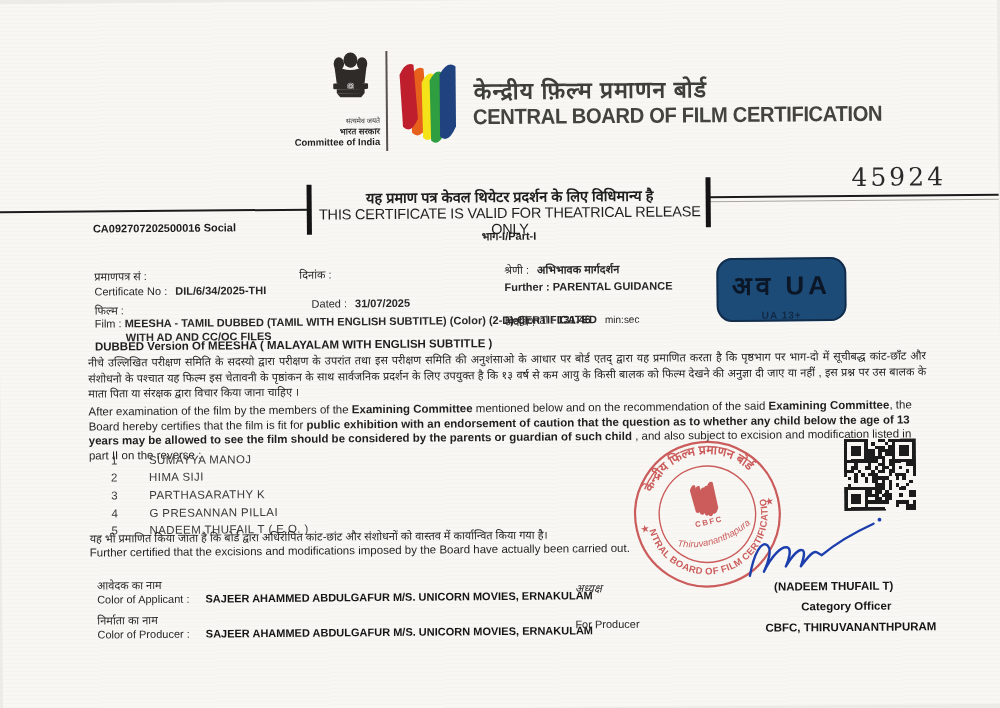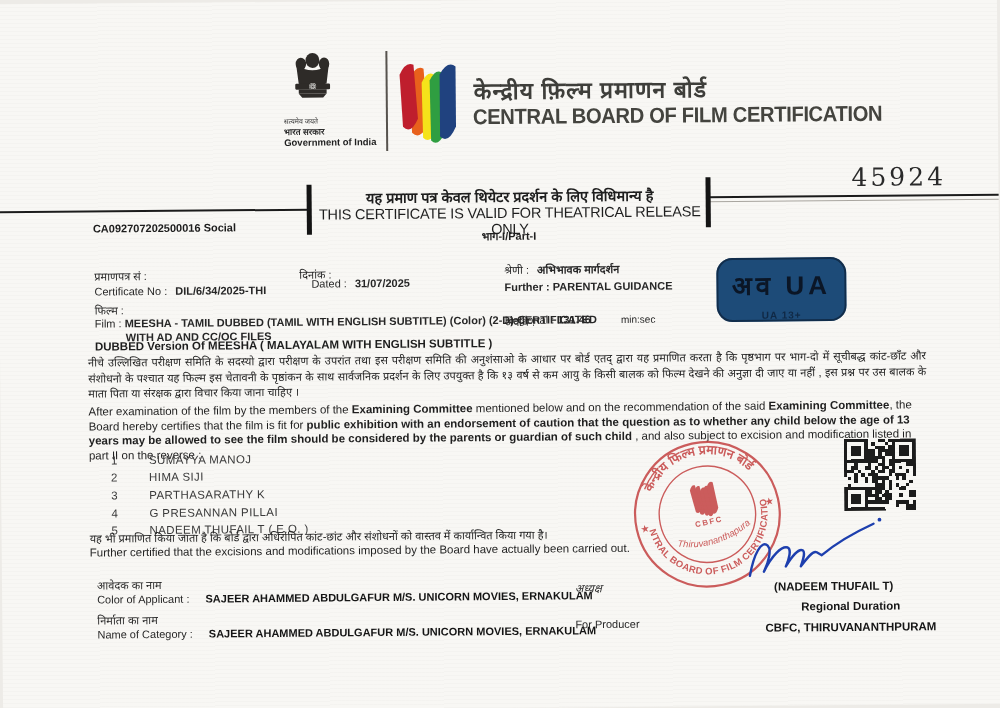--- a/index.html
+++ b/index.html
@@ -10,21 +10,21 @@
     color:#222;
   }
   .sheet{
     position:absolute;inset:0;background:#f8f7f4;
     background-image:repeating-linear-gradient(0deg, rgba(0,0,0,0.015) 0 1px, transparent 1px 4px);
     transform:rotate(-0.5deg);transform-origin:50% 50%;
   }
   .abs{position:absolute;}
   .bd{font-weight:700;}
   
-  .emblem-wrap{left:286px;top:46px;width:96px;text-align:left;}
+  .emblem-wrap{left:286px;top:46px;width:96px;text-align:right;}
   .emblem-wrap .motto{font-size:7px;color:#333;margin-top:1px;}
   .emblem-wrap .govt-hi{font-size:8.5px;font-weight:700;color:#2c2c2c;}
   .emblem-wrap .govt-en{font-size:9.5px;font-weight:700;color:#1f1f1f;}
   .hdr-divider{left:388px;top:50px;width:1.5px;height:100px;background:#57534e;}
   .cbfc-logo{left:398px;top:52px;}
   .org-hi{left:476px;top:74px;font-size:23px;font-weight:700;color:#3e3e3a;letter-spacing:1px;}
   .org-en{left:475px;top:105px;font-size:21.5px;font-weight:700;color:#44443f;letter-spacing:-0.4px;transform:scaleX(0.94);transform-origin:left top;white-space:nowrap;}
   .serial{left:853px;top:166px;font-family:"DejaVu Serif","Liberation Serif",serif;font-size:25px;letter-spacing:3px;color:#2a2a2a;}
   
   .rule-left{left:0;top:207px;width:311px;height:2.2px;background:#1b1b1b;}
@@ -34,28 +34,28 @@
   .cap-right{left:707px;top:179px;width:5px;height:50px;background:#141414;}
   .banner-hi{left:318px;top:186px;width:386px;text-align:center;font-size:14.5px;font-weight:700;color:#1e1e1e;}
   .banner-en{left:313px;top:205px;width:396px;text-align:center;font-size:14.5px;color:#1e1e1e;letter-spacing:-0.2px;}
   .banner-part{left:380px;top:228px;width:260px;text-align:center;font-size:11px;font-weight:600;color:#1e1e1e;}
   .file-number{left:94px;top:219px;font-size:11px;font-weight:700;color:#1c1c1c;}
   
   .f11{font-size:11px;color:#272727;}
   .cert-hi{left:95px;top:265px;}
   .cert-en{left:95px;top:282px;}
   .date-hi{left:300px;top:265px;text-align:right;}
-  .date-en{left:312px;top:276px;}
+  .date-en{left:312px;top:296px;}
   .cat-hi{left:505px;top:262px;}
   .cat-en{left:505px;top:281px;font-weight:700;}
   .film-hi{left:95px;top:299px;}
   .film-en{left:95px;top:313px;width:480px;line-height:14px;text-indent:-31px;padding-left:31px;}
   .dur-hi{left:505px;top:314px;}
   .dur-en{left:505px;top:314px;}
-  .dur-unit{font-size:10px;font-weight:400;margin-left:30px;}
+  .dur-unit{font-size:10px;font-weight:400;margin-left:14px;}
   .dubbed{left:95px;top:337px;font-size:11.5px;font-weight:700;color:#1d1d1d;}
   .lblgap{margin-left:8px;margin-top:44px;}
   
   .badge{left:717px;top:260px;width:130px;height:64px;background:#1d4b78;border-radius:16px;box-shadow:inset 0 0 0 2px rgba(10,25,45,.6);}
   .badge-main{position:absolute;top:9px;left:0;width:100%;text-align:center;font-size:26px;font-weight:700;color:#0b1626;letter-spacing:4px;}
   .badge-sub{position:absolute;bottom:1px;left:0;width:100%;text-align:center;font-size:10px;font-weight:700;color:rgba(5,12,28,0.55);letter-spacing:1px;}
   
   .para-hi{left:88px;top:352px;width:838px;font-size:11px;line-height:15.6px;color:#242424;text-align:justify;}
   .para-en{left:88px;top:401px;width:838px;font-size:11.5px;line-height:14.6px;color:#1f1f1f;}
   
@@ -102,21 +102,21 @@
             <line x1="45.5" y1="67" x2="54.5" y2="67"></line>
           <line x1="46.8" y1="63.8" x2="53.2" y2="70.2"></line>
             <line x1="53.2" y1="63.8" x2="46.8" y2="70.2"></line>
         </g>
         <rect x="26" y="72" width="48" height="7"></rect>
         <path d="M26 79 L74 79 L68 86 L32 86 Z"></path>
       </g>
     </svg>
     <div class="motto">सत्यमेव जयते</div>
     <div class="govt-hi">भारत सरकार</div>
-    <div class="govt-en">Government of India</div>
+    <div class="govt-en">Committee of India</div>
   </div>
 
   <div class="abs hdr-divider"></div>
 
   <div class="abs cbfc-logo">
     <svg width="72" height="102" viewBox="0 0 72 102">
       <g>
         <path d="M14 26 Q20 12 28 16 L32 72 Q24 88 16 80 Z" fill="#e8611c"></path>
         <path d="M4 22 Q10 8 18 12 L22 66 Q15 82 7 74 Z" fill="#bf1e2d"></path>
         <path d="M26 30 Q32 18 38 22 L41 78 Q34 92 27 85 Z" fill="#f5e31a"></path>
@@ -199,21 +199,21 @@
 
   <div class="abs post-hi">यह भी प्रमाणित किया जाता है कि बोर्ड द्वारा अधिरोपित कांट-छांट और संशोधनों को वास्तव में कार्यान्वित किया गया है।</div>
   <div class="abs post-en">Further certified that the excisions and modifications imposed by the Board have actually been carried out.</div>
 
   <div class="abs f11 app-hi">आवेदक का नाम</div>
   <div class="abs f11 app-en">
     <span>Color of Applicant :</span><span class="valgap">SAJEER AHAMMED ABDULGAFUR M/S. UNICORN MOVIES, ERNAKULAM</span>
   </div>
   <div class="abs f11 prod-hi">निर्माता का नाम</div>
   <div class="abs f11 prod-en">
-    <span>Name of Category :</span><span class="valgap">SAJEER AHAMMED ABDULGAFUR M/S. UNICORN MOVIES, ERNAKULAM</span>
+    <span>Color of Producer :</span><span class="valgap">SAJEER AHAMMED ABDULGAFUR M/S. UNICORN MOVIES, ERNAKULAM</span>
   </div>
   <div class="abs f11 chair-hi">अध्यक्ष</div>
   <div class="abs f11 chair-en">For Producer</div>
 
   <div class="abs stamp">
     <svg width="172" height="172" viewBox="0 0 200 200">
       <defs>
         <path id="arcTop" d="M 30 100 A 70 70 0 0 1 170 100"></path>
         <path id="arcBot" d="M 30 100 A 70 70 0 0 0 170 100"></path>
         <path id="arcCity" d="M 50 126 Q 100 148 150 120"></path>
@@ -494,16 +494,16 @@
           <rect x="9" y="20" width="1" height="1"></rect>
           <rect x="10" y="20" width="1" height="1"></rect>
           <rect x="11" y="20" width="1" height="1"></rect>
           <rect x="18" y="20" width="1" height="1"></rect>
           <rect x="19" y="20" width="1" height="1"></rect>
           <rect x="20" y="20" width="1" height="1"></rect>
         </g>
       </svg></div>
 
   <div class="abs sig-name">(NADEEM THUFAIL T)</div>
-  <div class="abs sig-title">Regional Duration</div>
+  <div class="abs sig-title">Category Officer</div>
   <div class="abs sig-office">CBFC, THIRUVANANTHPURAM</div>
 
 </div>
 
 </body></html>

